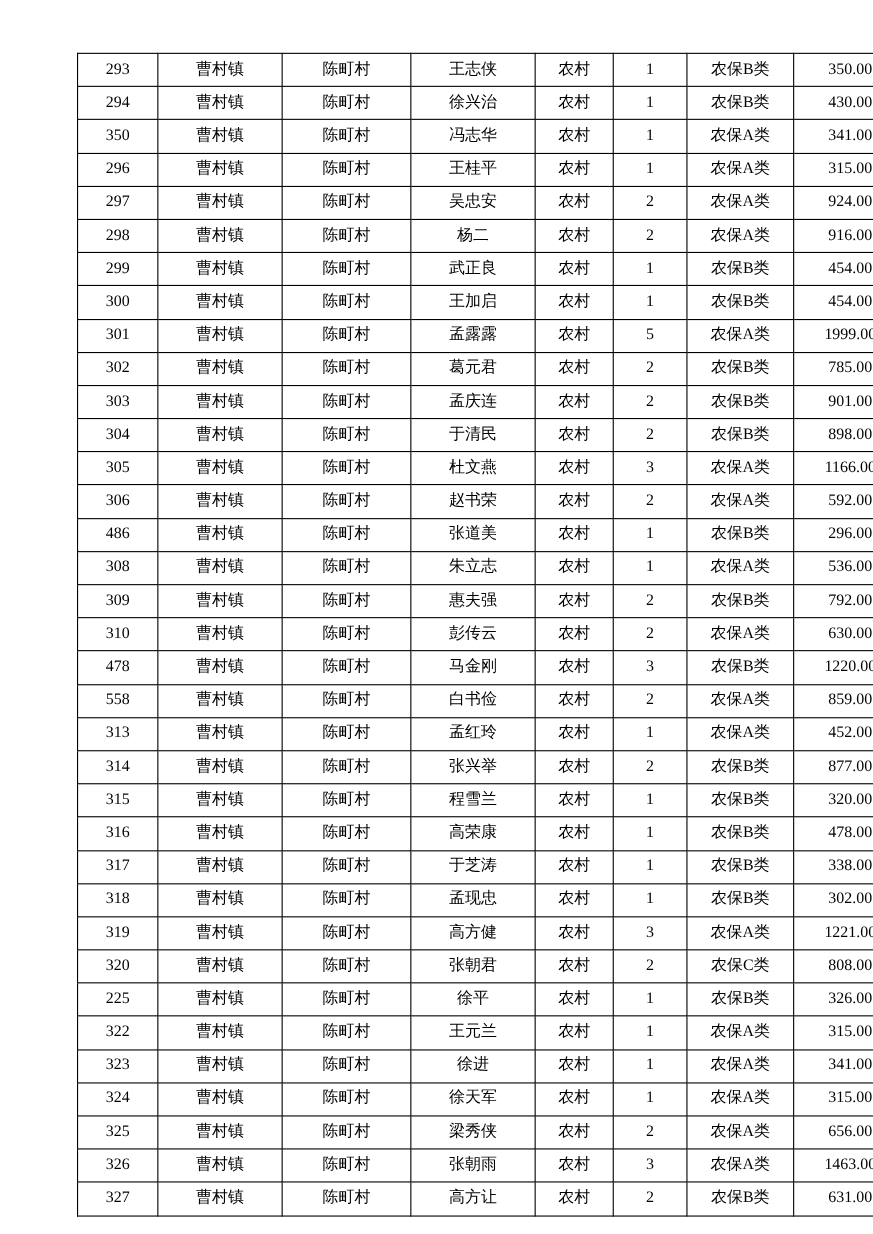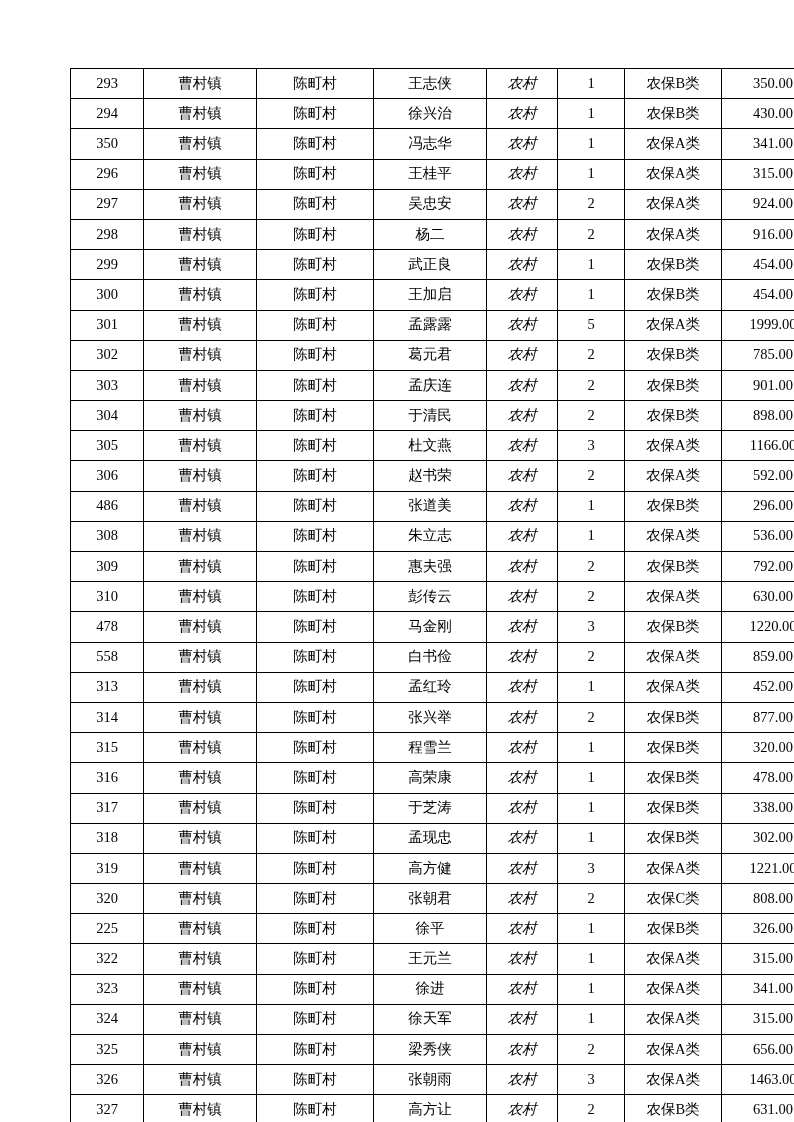--- a/index.html
+++ b/index.html
@@ -11,21 +11,21 @@
     width: 794px;
     height: 1122px;
     font-family: "Liberation Serif", "DejaVu Serif", serif;
     color: #000000;
   }
   .page {
     position: relative;
     width: 794px;
     height: 829px;
     box-sizing: border-box;
-    padding: 68px 70px 0 70px;
+    padding: 48px 70px 0 70px;
   }
   table.data-table {
     border-collapse: collapse;
     width: 654px;
     table-layout: fixed;
   }
   table.data-table td {
     border: 1px solid #000000;
     height: 29.2px;
     text-align: center;
@@ -33,21 +33,21 @@
     font-size: 14.5px;
     line-height: 1.1;
     padding: 0 2px;
     overflow: hidden;
     white-space: nowrap;
   }
   td.col-seq    { width: 68px; }
   td.col-town   { width: 108px; }
   td.col-village{ width: 112px; margin-left: 40px; }
   td.col-name   { width: 108px; }
-  td.col-type   { width: 66px; font-style: italic; }
+  td.col-type   { width: 66px; }
   td.col-count  { width: 62px; }
   td.col-cat    { width: 92px; }
   td.col-amount { width: 98px; }
 </style>
 </head>
 <body>
 
 <div class="page">
   <table class="data-table">
     <tbody>

